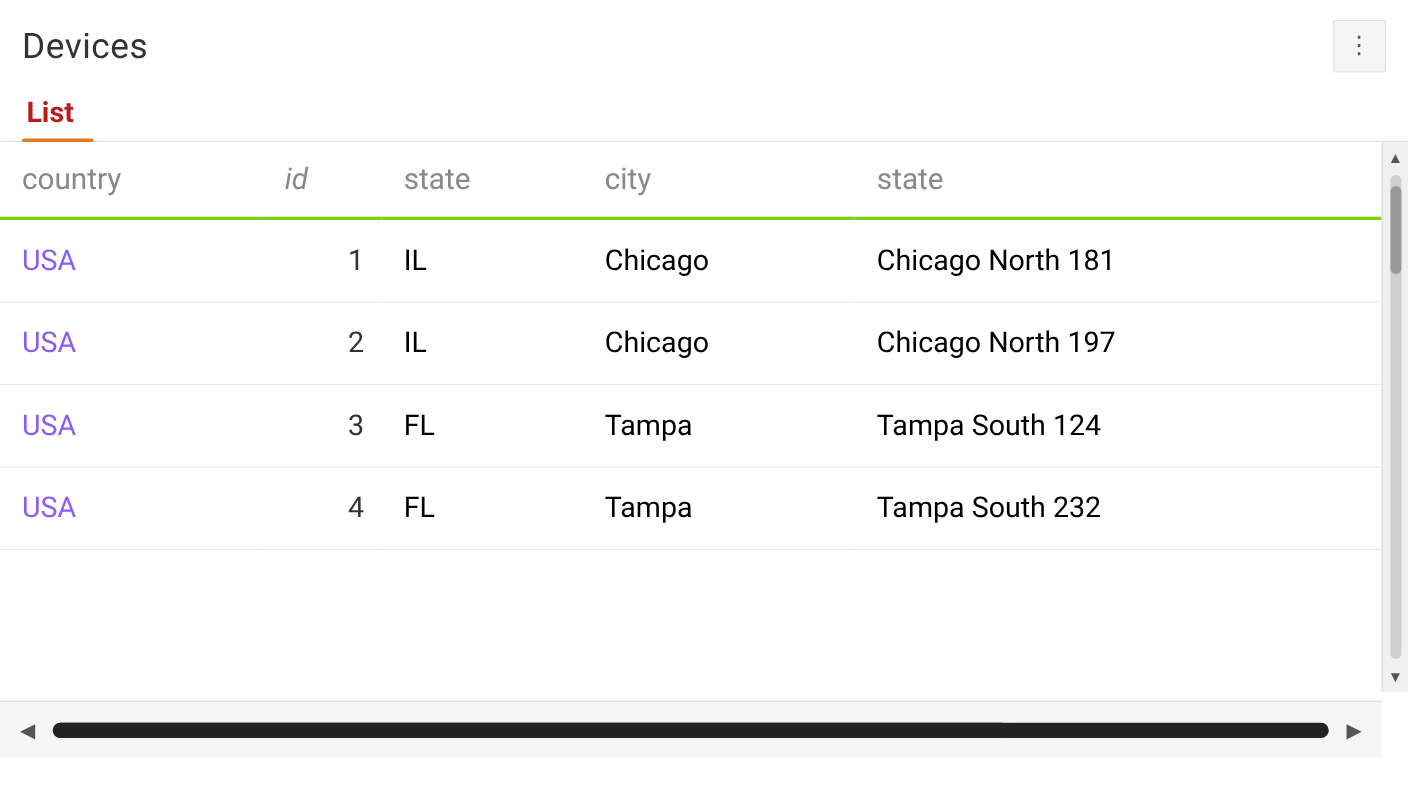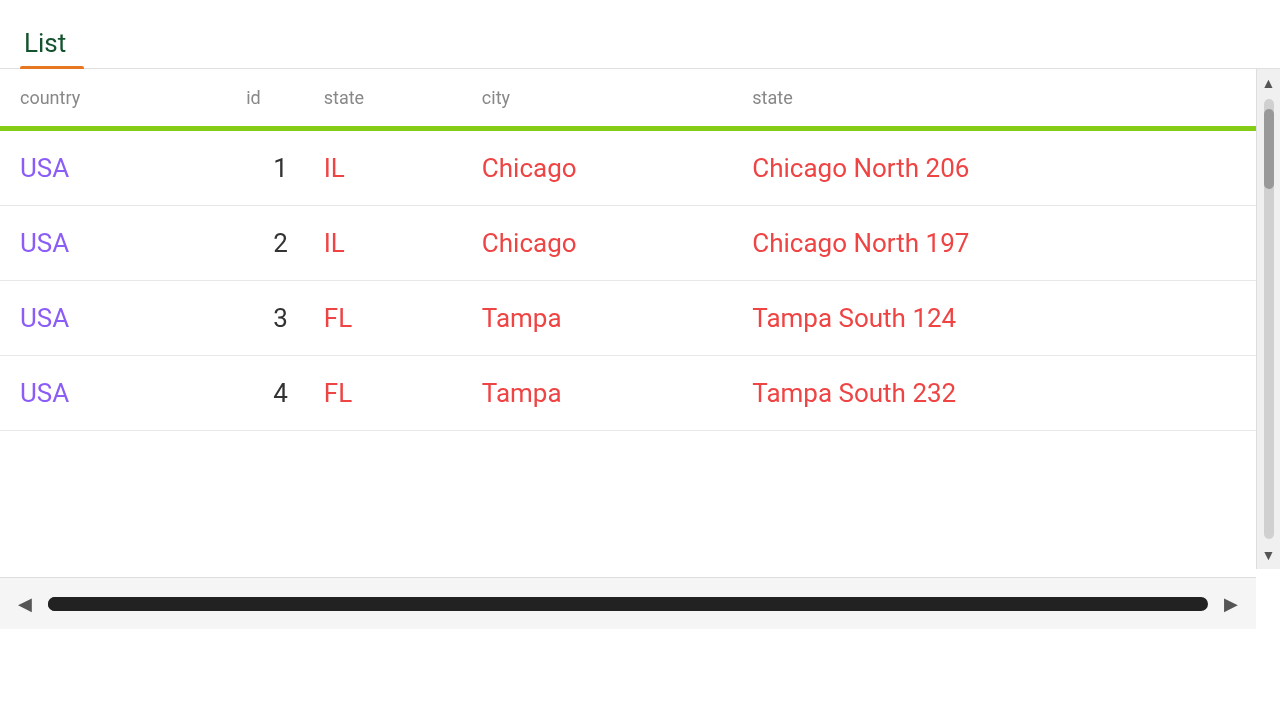--- a/index.html
+++ b/index.html
@@ -71,22 +71,22 @@
     .tab {
       font-size: 26px;
       padding: 10px 18px 10px 4px;
       cursor: pointer;
       color: #888888;
       position: relative;
       margin-right: 10px;
     }
 
     .tab.active {
-      color: #14532d;
-      font-weight: 400;
+      color: #b91c1c;
+      font-weight: 700;
       text-align: center;
     }
 
     .tab.active::after {
       content: '';
       position: absolute;
       bottom: -1px;
       left: 0;
       right: 0;
       height: 3px;
@@ -149,35 +149,36 @@
       width: calc(100% - 24px);
       border-collapse: collapse;
       font-size: 26px;
     }
 
     thead tr th {
       text-align: left;
       padding: 18px 16px 18px 20px;
       color: #888888;
       font-weight: 400;
-      border-bottom: 5px solid #84cc16;
-      font-size: 18px;
+      border-bottom: 3px solid #84cc16;
+      font-size: 27px;
     }
 
     thead tr th.col-id {
-      text-align: center;
+      text-align: left;
+      font-style: italic;
     }
 
     tbody tr {
       border-bottom: 1px solid #e8e8e8;
     }
 
     tbody tr td {
       padding: 22px 16px 22px 20px;
-      color: #ef4444;
+      color: #000000;
       font-size: 26px;
     }
 
     tbody tr td.col-country {
       color: #8b5cf6;
     }
 
     tbody tr td.col-id {
       text-align: right;
       color: #333333;
@@ -225,20 +226,26 @@
       height: 14px;
       background: #222222;
       border-radius: 7px;
     }
   </style>
 </head>
 <body>
 
 <div class="widget-container">
 
+  <div class="widget-header">
+    <span class="widget-title">Devices</span>
+    <div class="menu-button">
+      <span class="menu-dots">⋮</span>
+    </div>
+  </div>
 
   <div class="tabs-row">
     <div class="tab active">
       <span>List</span>
     </div>
   </div>
 
   <div class="table-wrapper">
 
     <table>
@@ -250,21 +257,21 @@
           <th class="col-city">city</th>
           <th class="col-name">state</th>
         </tr>
       </thead>
       <tbody id="table-body">
       <tr>
             <td class="col-country">USA</td>
             <td class="col-id">1</td>
             <td class="col-state">IL</td>
             <td class="col-city">Chicago</td>
-            <td class="col-name">Chicago North 206</td>
+            <td class="col-name">Chicago North 181</td>
           </tr>
           <tr>
             <td class="col-country">USA</td>
             <td class="col-id">2</td>
             <td class="col-state">IL</td>
             <td class="col-city">Chicago</td>
             <td class="col-name">Chicago North 197</td>
           </tr>
           <tr>
             <td class="col-country">USA</td>

